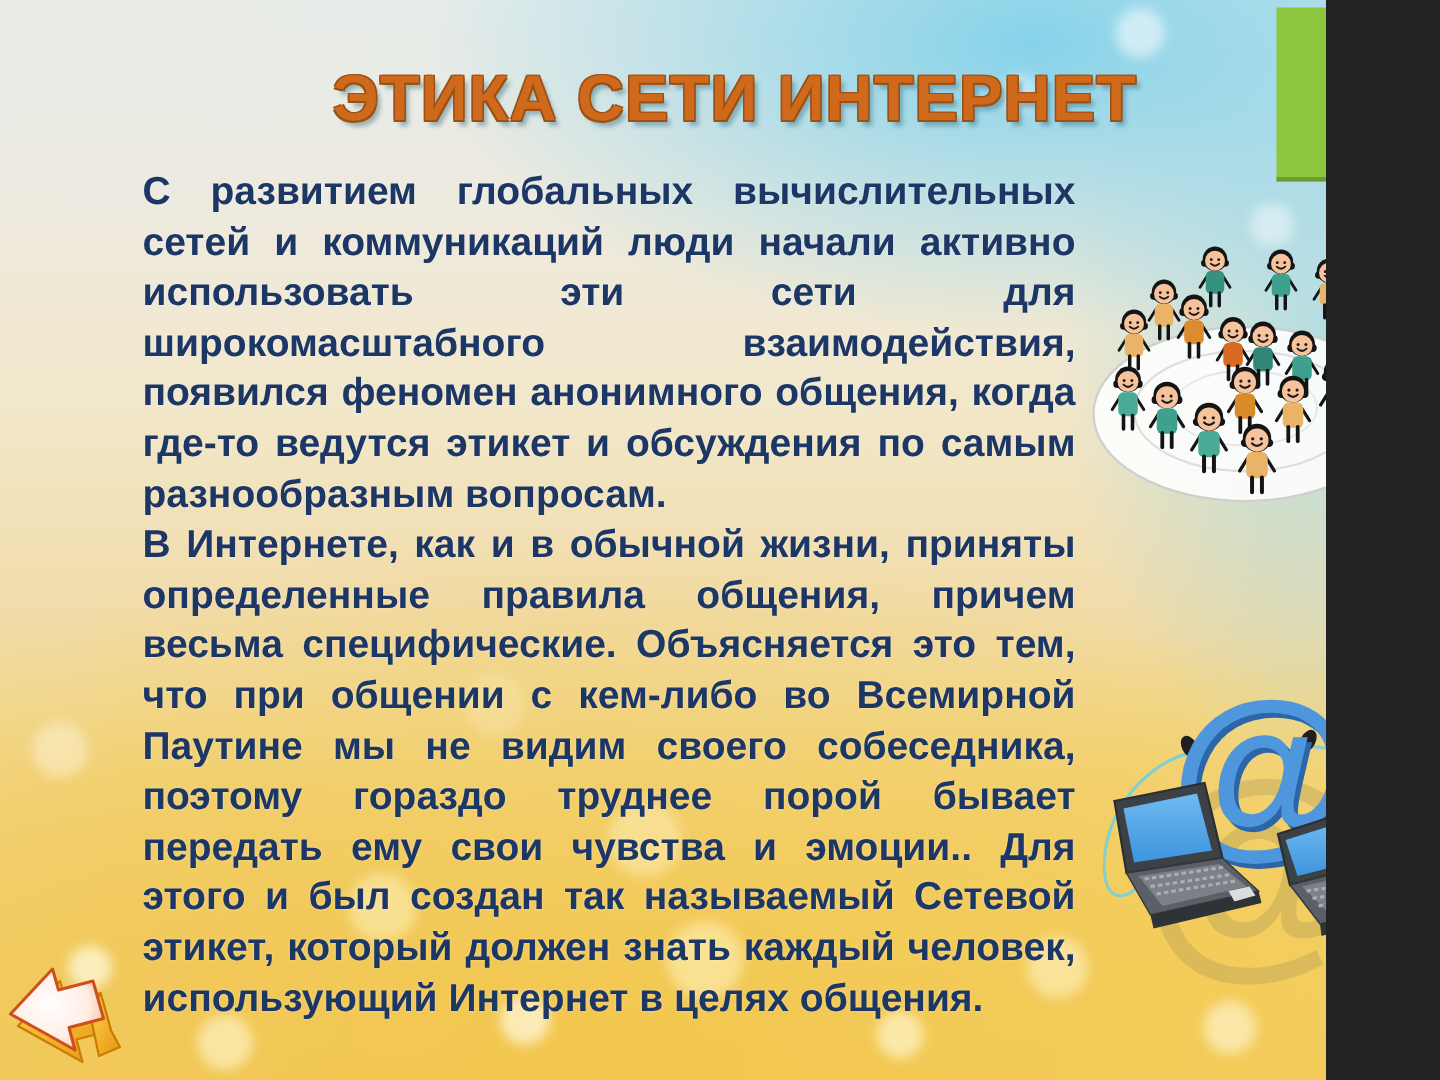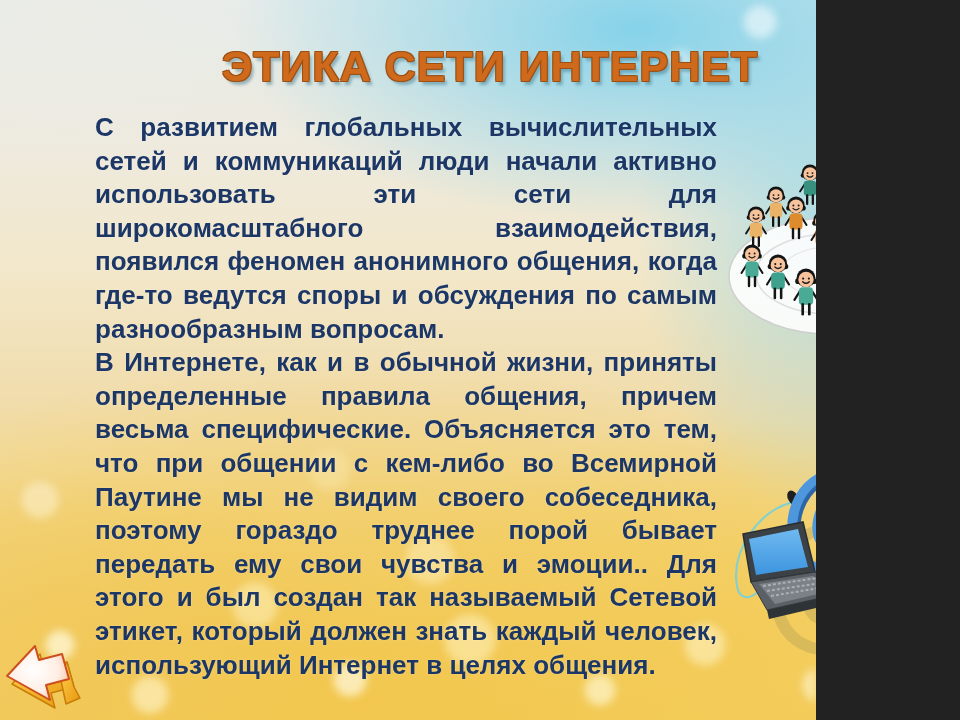--- a/index.html
+++ b/index.html
@@ -1,17 +1,17 @@
 <!DOCTYPE html>
 <html><head>
 <meta charset="utf-8">
 <style>
   html,body{margin:0;padding:0;background:#222;}
   .slide{
-    position:relative;width:816px;height:720px;overflow:hidden;
+    position:relative;width:884px;height:720px;overflow:hidden;
     font-family:"Liberation Sans",sans-serif;
     background:
       radial-gradient(ellipse 620px 300px at 78% 4%, rgba(128,209,234,0.95), rgba(128,209,234,0) 65%),
       radial-gradient(ellipse 260px 430px at 100% 30%, rgba(140,214,236,0.60), rgba(140,214,236,0) 70%),
       radial-gradient(ellipse 320px 210px at 8% 2%, rgba(236,236,230,0.9), rgba(236,236,230,0) 70%),
       radial-gradient(ellipse 900px 480px at 45% 97%, rgba(243,198,74,0.85), rgba(243,198,74,0) 72%),
       radial-gradient(ellipse 520px 320px at 90% 92%, rgba(244,206,94,0.9), rgba(244,206,94,0) 75%),
       radial-gradient(ellipse 420px 260px at 12% 92%, rgba(240,200,100,0.8), rgba(240,200,100,0) 75%),
       linear-gradient(180deg,#e6ecea 0%,#eeeade 20%,#f2e7c9 38%,#f1ddad 55%,#f2d685 72%,#f0cd63 100%);
   }
@@ -60,21 +60,21 @@
 
 <div class="slide">
 
   <div class="bokeh"></div>
 
   <div class="green-bar"></div>
 
   <h1 class="title">ЭТИКА СЕТИ ИНТЕРНЕТ</h1>
 
   <div class="body-text">
-    <p>С развитием глобальных вычислительных сетей и коммуникаций люди начали активно использовать эти сети для широкомасштабного взаимодействия, появился феномен анонимного общения, когда где-то ведутся споры и обсуждения по самым разнообразным вопросам.</p>
+    <p>С развитием глобальных вычислительных сетей и коммуникаций люди начали активно использовать эти сети для широкомасштабного взаимодействия, появился феномен анонимного общения, когда где-то ведутся этикет и обсуждения по самым разнообразным вопросам.</p>
     <p>В Интернете, как и в обычной жизни, приняты определенные правила общения, причем весьма специфические. Объясняется это тем, что при общении с кем-либо во Всемирной Паутине мы не видим своего собеседника, поэтому гораздо труднее порой бывает передать ему свои чувства и эмоции.. Для этого и был создан так называемый Сетевой этикет, который должен знать каждый человек, использующий Интернет в целях общения.</p>
   </div>
 
   <svg class="people-illustration" width="212" height="186" viewBox="0 0 212 186">
     <defs>
       <g id="person">
         <circle cx="0" cy="9" r="8.6" fill="#141414"></circle>
         <circle cx="-7.2" cy="12" r="2.6" fill="#141414"></circle>
         <circle cx="7.2" cy="12" r="2.6" fill="#141414"></circle>
         <circle cx="0" cy="10.4" r="7" fill="#f6c39c"></circle>

